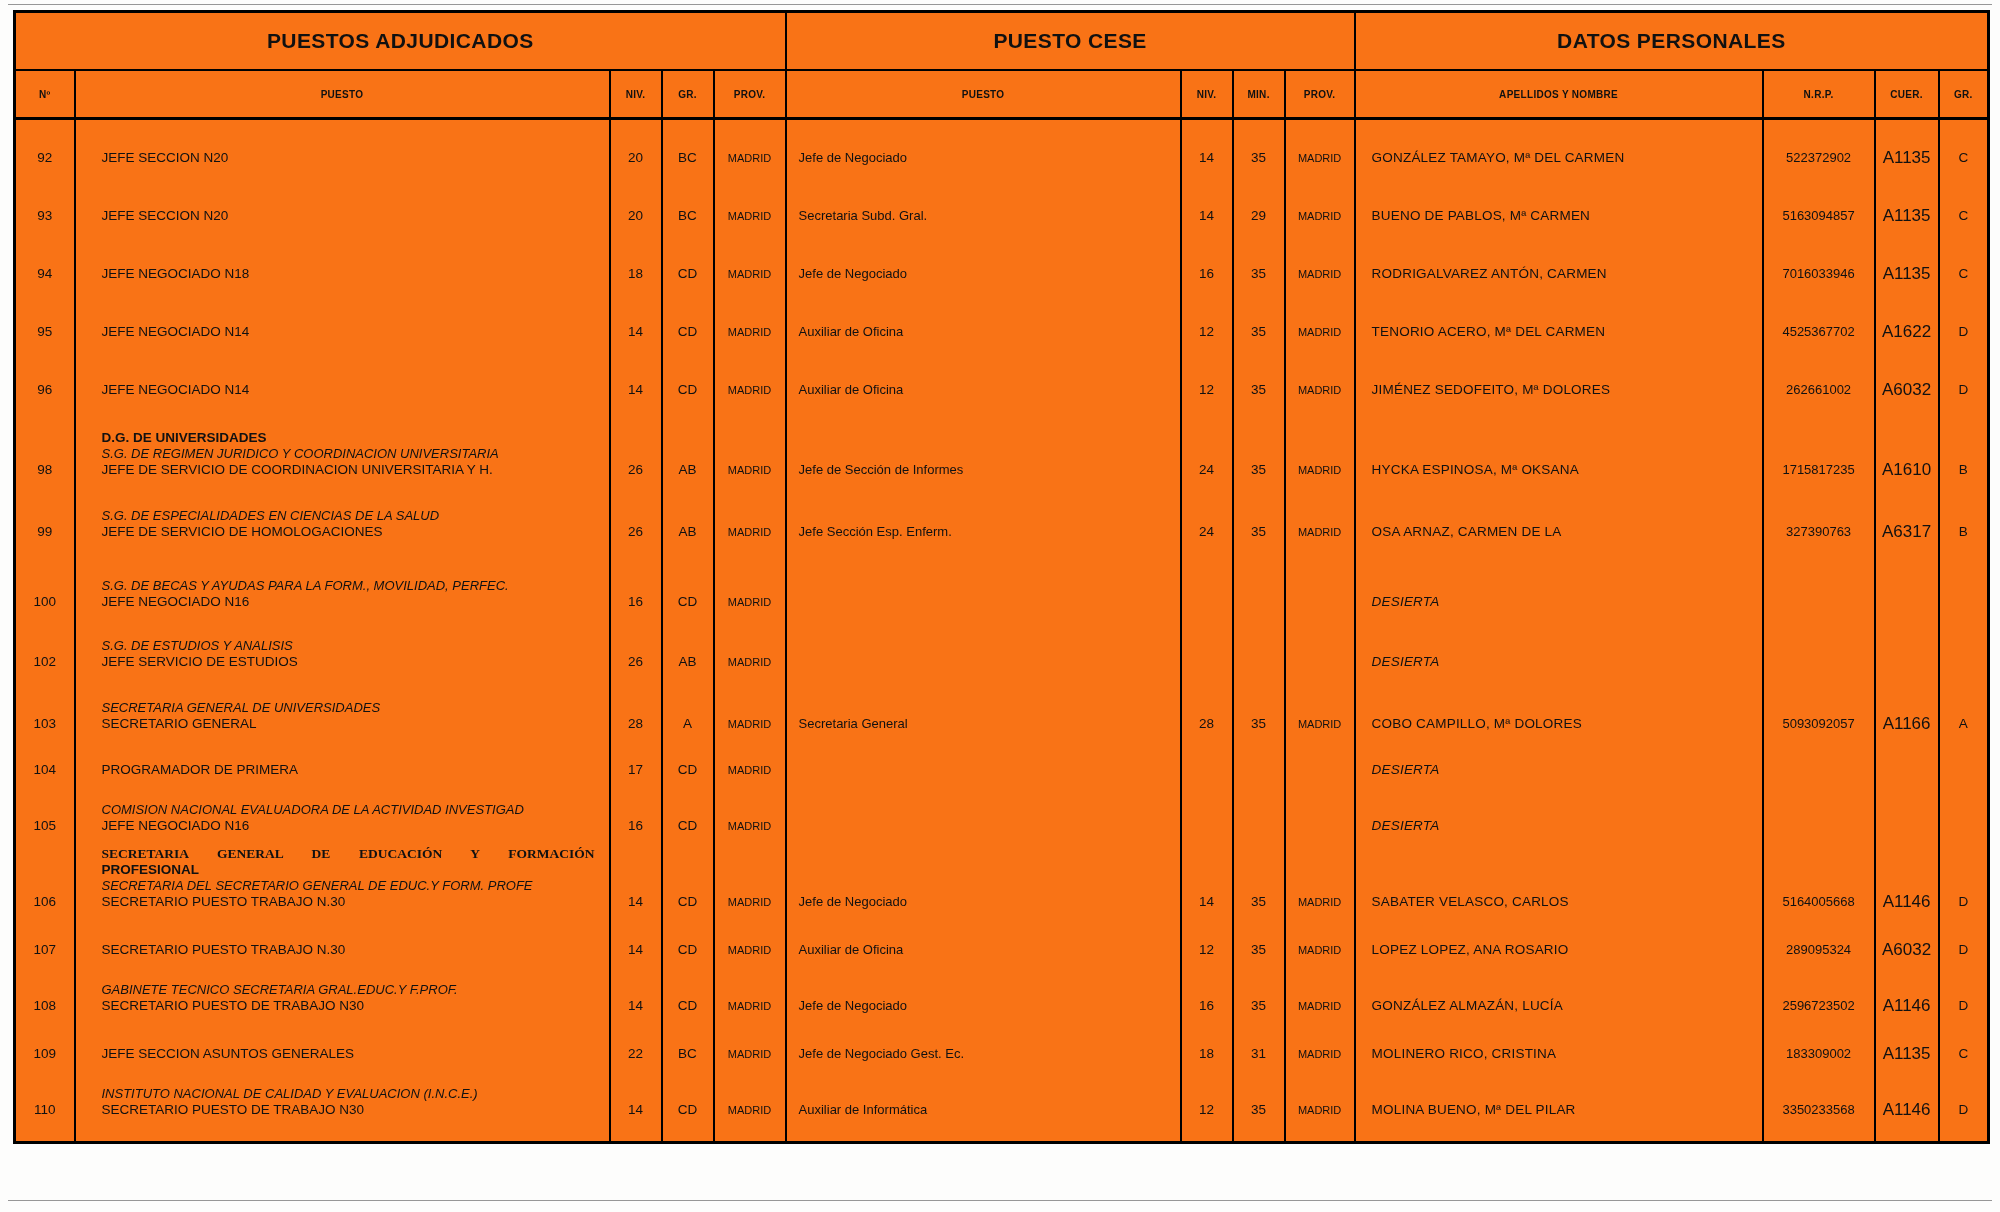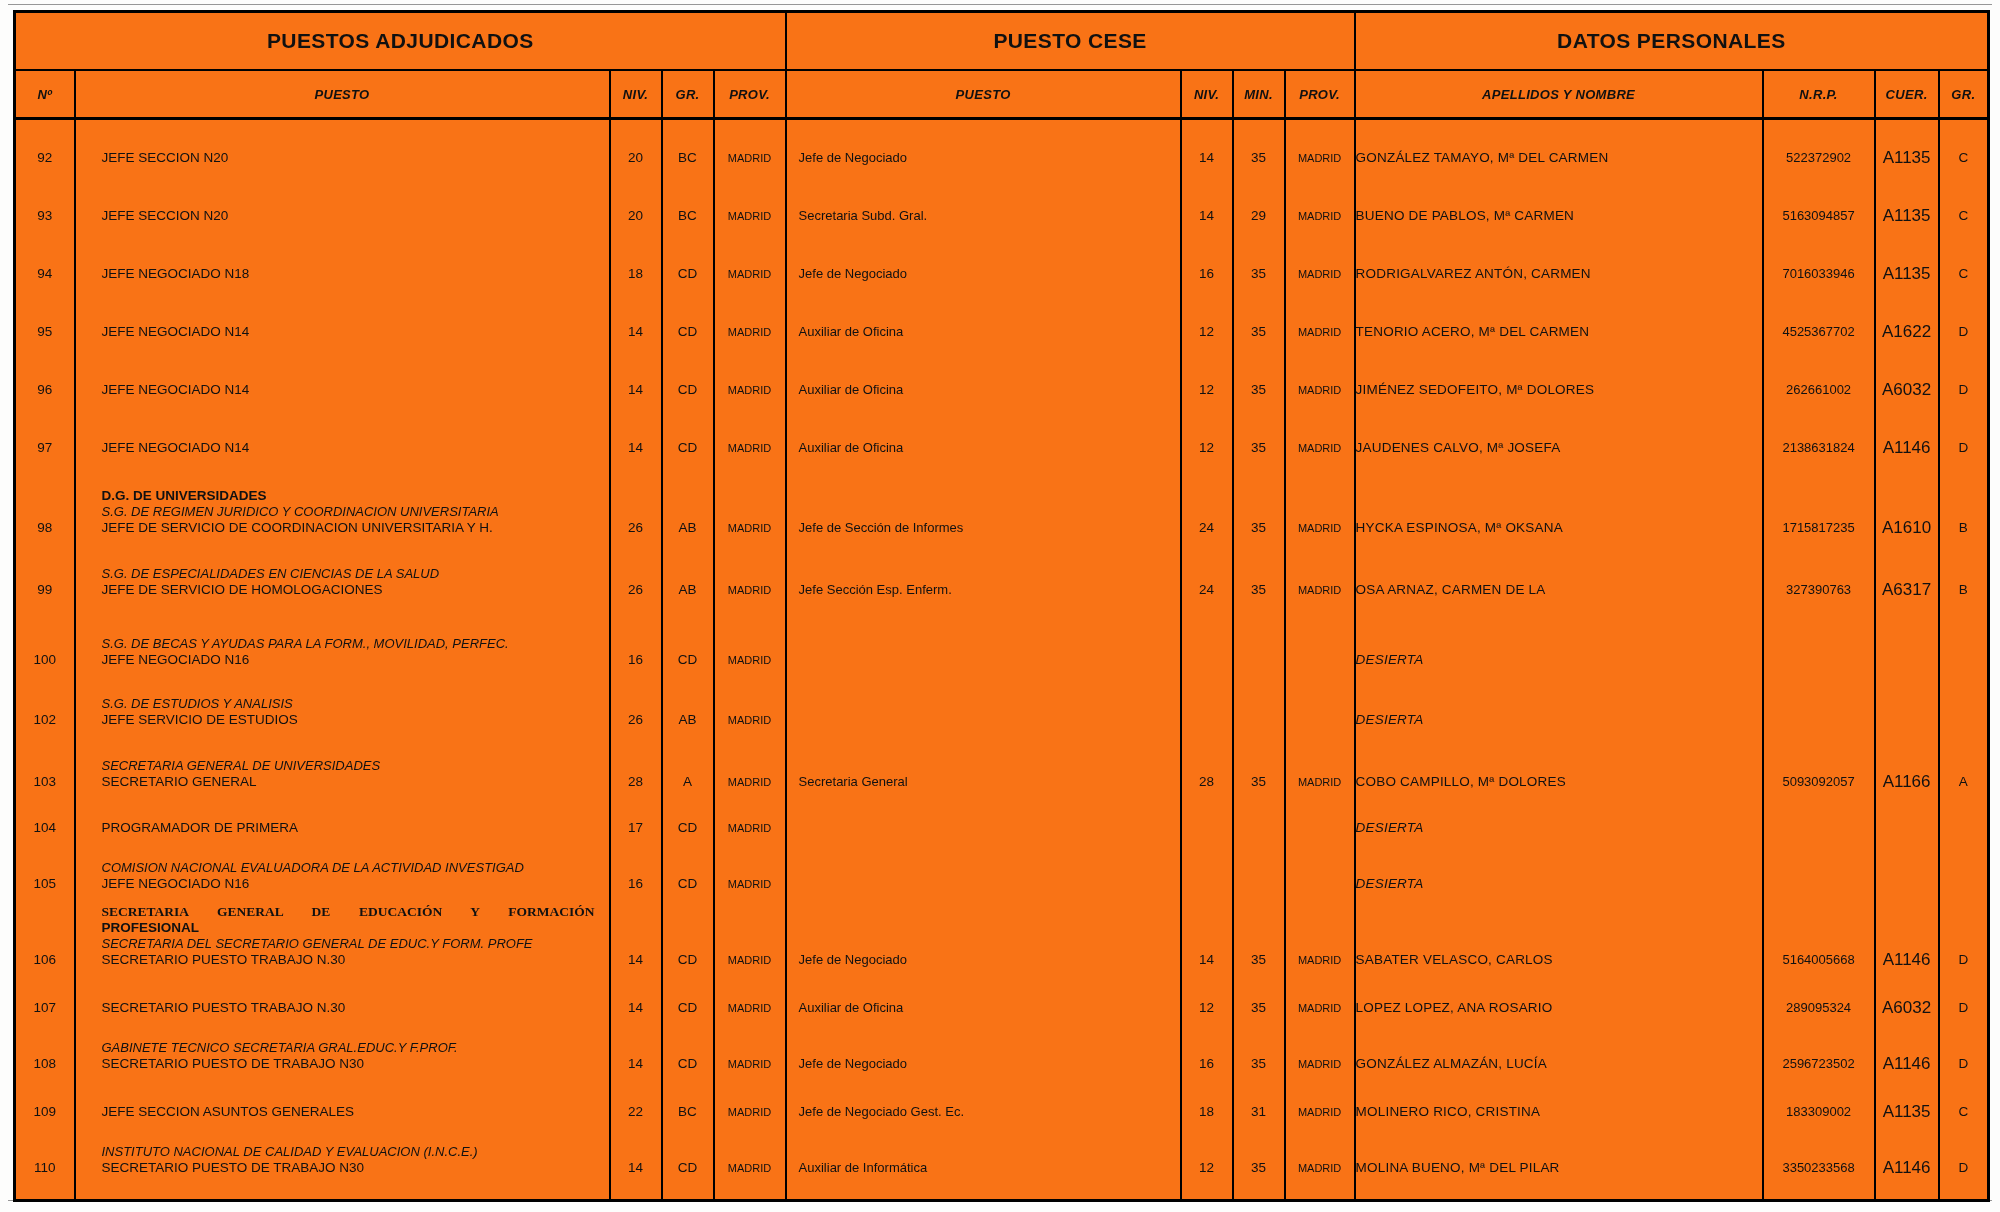--- a/index.html
+++ b/index.html
@@ -34,43 +34,42 @@
     height:54px;
     font-size:21px;
     font-weight:bold;
     text-align:center;
     vertical-align:middle;
     border:2px solid #000;
     letter-spacing:.4px;
   }
   thead tr.cols th{
     height:44px;
-    font-size:13px;
+    font-size:10px;
     font-weight:bold;
     text-align:center;
     vertical-align:middle;
     border:2px solid #000;
     border-bottom:3px solid #000;
     letter-spacing:.3px;
-    font-style:italic;
   }
 
   tbody td{
     border-left:2px solid #000;
     border-right:2px solid #000;
     vertical-align:bottom;
     padding:0 6px 11px 6px;
     font-size:13.5px;
     line-height:16px;
   }
   tbody td.c{text-align:center;padding-left:2px;padding-right:2px;}
   tbody td.prov{font-size:11px;text-align:center;padding-left:2px;padding-right:2px;}
   tbody td.puesto{padding-left:26px;padding-right:14px;}
   tbody td.cese-puesto{font-size:13px;padding-left:12px;}
-  tbody td.nombre{padding-left:0;letter-spacing:.2px;}
+  tbody td.nombre{padding-left:16px;letter-spacing:.2px;}
   tbody td.nrp{text-align:center;font-size:13px;}
   tbody td.cuer{font-size:17px;}
   tbody td.desierta{font-style:italic;}
 
   .ln{line-height:16px;}
   .ln-n{font-style:normal;font-weight:400;}
   .ln-b{font-weight:700;}
   .ln-i{font-style:italic;font-size:13px;}
   .ln-bj{font-weight:700;text-align:justify;text-align-last:justify;font-family:Liberation Serif, serif;}
 
@@ -201,37 +200,20 @@
             <td class="prov">MADRID</td>
             <td class="cese-puesto">Auxiliar de Oficina</td>
             <td class="c">12</td>
             <td class="c">35</td>
             <td class="prov">MADRID</td>
             <td class="nombre">JIMÉNEZ SEDOFEITO, Mª DOLORES</td>
             <td class="nrp">262661002</td>
             <td class="c cuer">A6032</td>
             <td class="c">D</td>
           </tr>
-          <tr style="height: 58px;">
-            <td class="c num">97</td>
-            <td class="puesto">
-              <div class="ln ln-n">JEFE NEGOCIADO N14</div>
-            </td>
-            <td class="c">14</td>
-            <td class="c">CD</td>
-            <td class="prov">MADRID</td>
-            <td class="cese-puesto">Auxiliar de Oficina</td>
-            <td class="c">12</td>
-            <td class="c">35</td>
-            <td class="prov">MADRID</td>
-            <td class="nombre">JAUDENES CALVO, Mª JOSEFA</td>
-            <td class="nrp">2138631824</td>
-            <td class="c cuer">A1146</td>
-            <td class="c">D</td>
-          </tr>
           <tr style="height: 80px;">
             <td class="c num">98</td>
             <td class="puesto">
               <div class="ln ln-b">D.G. DE UNIVERSIDADES</div>
               <div class="ln ln-i">S.G. DE REGIMEN JURIDICO Y COORDINACION UNIVERSITARIA</div>
               <div class="ln ln-n">JEFE DE SERVICIO DE COORDINACION UNIVERSITARIA Y H.</div>
             </td>
             <td class="c">26</td>
             <td class="c">AB</td>
             <td class="prov">MADRID</td>

